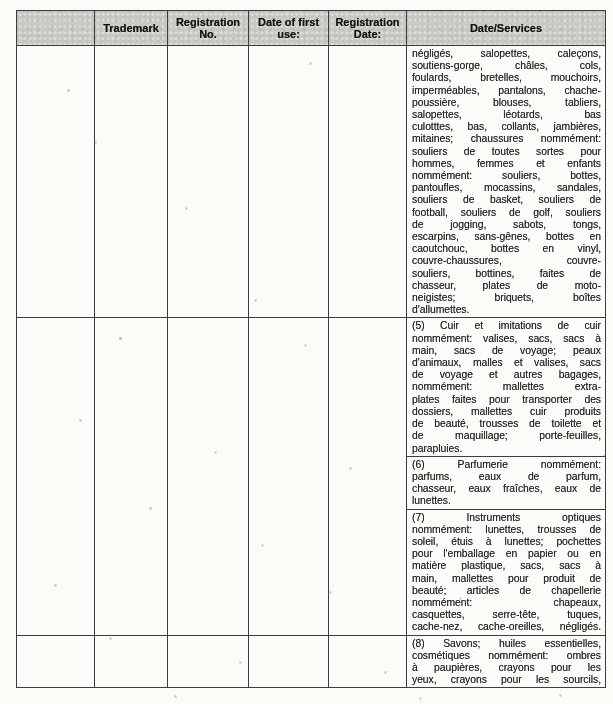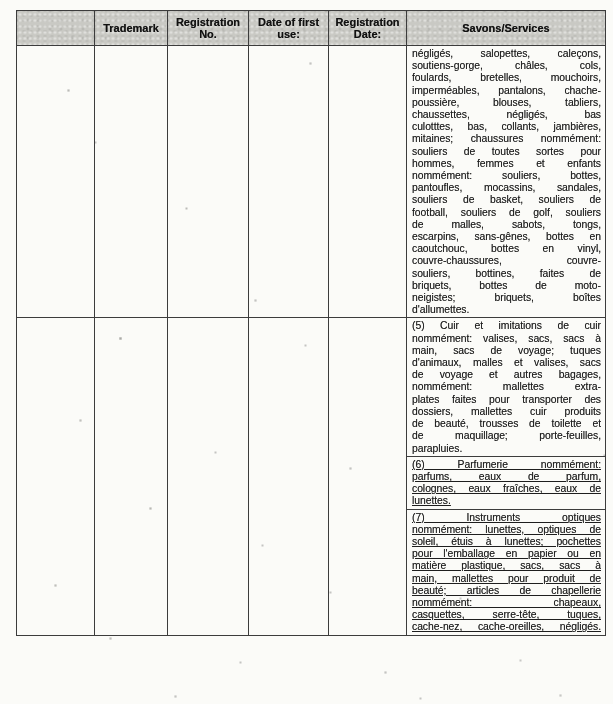--- a/index.html
+++ b/index.html
@@ -49,21 +49,20 @@
   }
   tr.body-row-1 td { height: 208px; }
   tr.body-row-2 td { height: 316px; }
   tr.body-row-3 td { height: 46px; }
   td.goods-cell { padding: 0; }
   .goods-section {
     padding: 2px 4px 1px 5px;
   }
   .goods-section + .goods-section {
     border-top: 1.5px solid #3c3c3c;
-    text-decoration: underline;
   }
   .tline {
     font-size: 10.4px;
     line-height: 12.2px;
     letter-spacing: -0.05px;
     text-align: justify;
     text-align-last: justify;
     text-shadow: 0 0 0.5px rgba(0,0,0,0.5);
     overflow: hidden;
     white-space: nowrap;
@@ -124,92 +123,107 @@
     <thead>
       <tr>
         <th></th>
         <th>Trademark</th>
         <th>Registration
 No.</th>
         <th>Date of first
 use:</th>
         <th>Registration
 Date:</th>
-        <th>Savons/Services</th>
+        <th>Date/Services</th>
       </tr>
     </thead>
     <tbody>
       <tr class="body-row-1">
         <td></td>
         <td></td>
         <td></td>
         <td></td>
         <td></td>
         <td class="goods-cell">
             <div class="goods-section">
               <div class="tline">négligés, salopettes, caleçons,</div>
               <div class="tline">soutiens-gorge, châles, cols,</div>
               <div class="tline">foulards, bretelles, mouchoirs,</div>
               <div class="tline">imperméables, pantalons, chache-</div>
               <div class="tline">poussière, blouses, tabliers,</div>
-              <div class="tline">chaussettes, négligés, bas</div>
+              <div class="tline">salopettes, léotards, bas</div>
               <div class="tline">culotttes, bas, collants, jambières,</div>
               <div class="tline">mitaines; chaussures nommément:</div>
               <div class="tline">souliers de toutes sortes pour</div>
               <div class="tline">hommes, femmes et enfants</div>
               <div class="tline">nommément: souliers, bottes,</div>
               <div class="tline">pantoufles, mocassins, sandales,</div>
               <div class="tline">souliers de basket, souliers de</div>
               <div class="tline">football, souliers de golf, souliers</div>
-              <div class="tline">de malles, sabots, tongs,</div>
+              <div class="tline">de jogging, sabots, tongs,</div>
               <div class="tline">escarpins, sans-gênes, bottes en</div>
               <div class="tline">caoutchouc, bottes en vinyl,</div>
               <div class="tline">couvre-chaussures, couvre-</div>
               <div class="tline">souliers, bottines, faites de</div>
-              <div class="tline">briquets, bottes de moto-</div>
+              <div class="tline">chasseur, plates de moto-</div>
               <div class="tline">neigistes; briquets, boîtes</div>
               <div class="tline final">d'allumettes.</div>
             </div>
           </td>
       </tr>
       <tr class="body-row-2">
         <td></td>
         <td></td>
         <td></td>
         <td></td>
         <td></td>
         <td class="goods-cell">
             <div class="goods-section">
               <div class="tline">(5) Cuir et imitations de cuir</div>
               <div class="tline">nommément: valises, sacs, sacs à</div>
-              <div class="tline">main, sacs de voyage; tuques</div>
+              <div class="tline">main, sacs de voyage; peaux</div>
               <div class="tline">d'animaux, malles et valises, sacs</div>
               <div class="tline">de voyage et autres bagages,</div>
               <div class="tline">nommément: mallettes extra-</div>
               <div class="tline">plates faites pour transporter des</div>
               <div class="tline">dossiers, mallettes cuir produits</div>
               <div class="tline">de beauté, trousses de toilette et</div>
               <div class="tline">de maquillage; porte-feuilles,</div>
               <div class="tline final">parapluies.</div>
             </div>
             <div class="goods-section">
               <div class="tline">(6) Parfumerie nommément:</div>
               <div class="tline">parfums, eaux de parfum,</div>
-              <div class="tline">colognes, eaux fraîches, eaux de</div>
+              <div class="tline">chasseur, eaux fraîches, eaux de</div>
               <div class="tline final">lunettes.</div>
             </div>
             <div class="goods-section">
               <div class="tline">(7) Instruments optiques</div>
-              <div class="tline">nommément: lunettes, optiques de</div>
+              <div class="tline">nommément: lunettes, trousses de</div>
               <div class="tline">soleil, étuis à lunettes; pochettes</div>
               <div class="tline">pour l'emballage en papier ou en</div>
               <div class="tline">matière plastique, sacs, sacs à</div>
               <div class="tline">main, mallettes pour produit de</div>
               <div class="tline">beauté; articles de chapellerie</div>
               <div class="tline">nommément: chapeaux,</div>
               <div class="tline">casquettes, serre-tête, tuques,</div>
               <div class="tline">cache-nez, cache-oreilles, négligés.</div>
             </div>
           </td>
       </tr>
+      <tr class="body-row-3">
+        <td></td>
+        <td></td>
+        <td></td>
+        <td></td>
+        <td></td>
+        <td class="goods-cell">
+            <div class="goods-section">
+              <div class="tline">(8) Savons; huiles essentielles,</div>
+              <div class="tline">cosmétiques nommément: ombres</div>
+              <div class="tline">à paupières, crayons pour les</div>
+              <div class="tline">yeux, crayons pour les sourcils,</div>
+            </div>
+          </td>
+      </tr>
     </tbody>
   </table>
 </div>
 
 </body></html>

